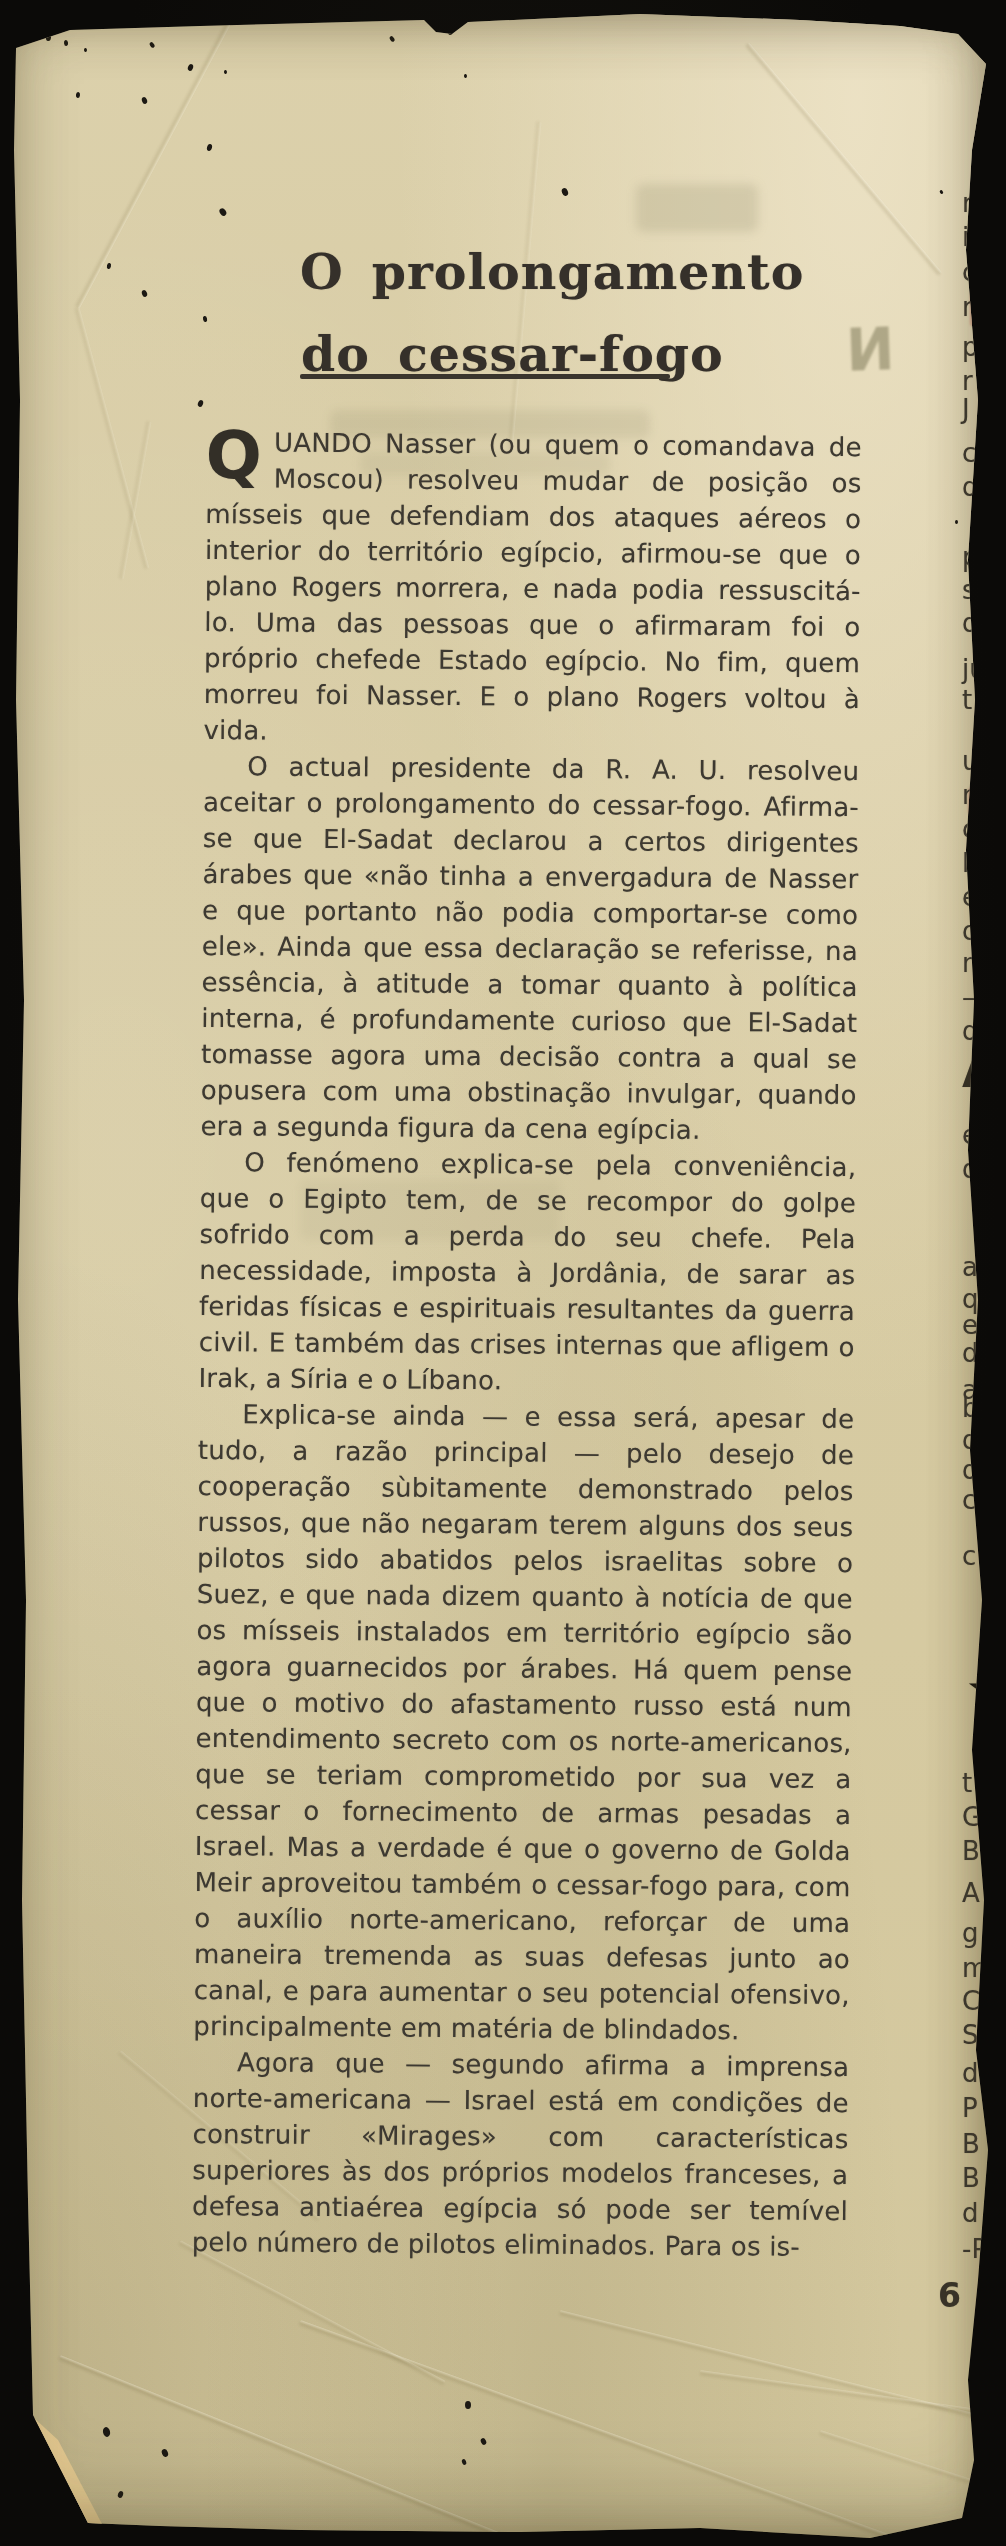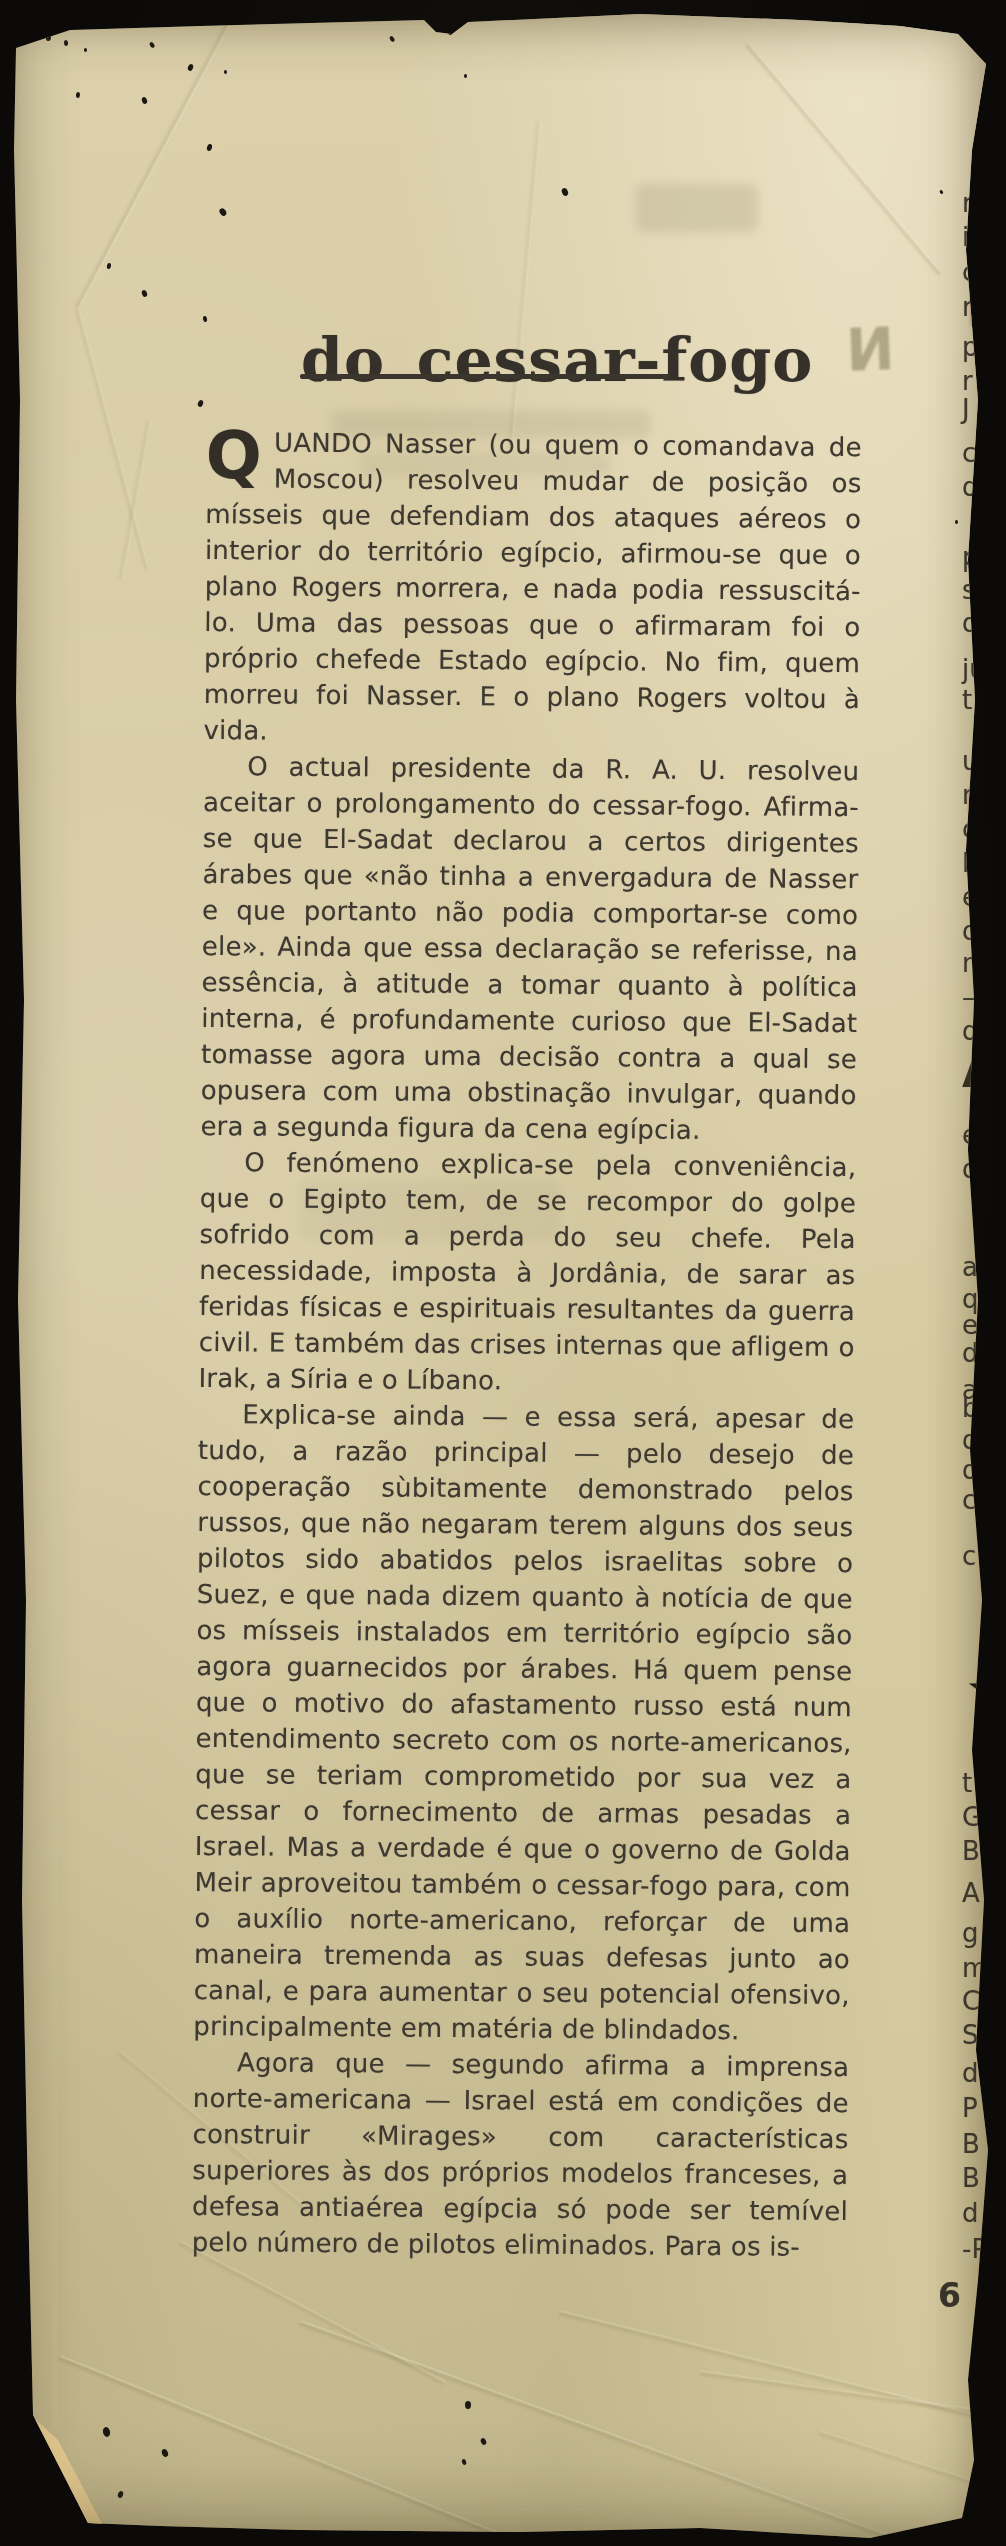--- a/index.html
+++ b/index.html
@@ -37,21 +37,21 @@
     border-radius:8px;pointer-events:none;}
   .ghost-letter{position:absolute;left:846px;top:316px;font-size:58px;font-weight:700;
     color:rgba(128,122,90,0.55);transform:scaleX(-1) rotate(2deg);filter:blur(1px);
     pointer-events:none;font-family:"DejaVu Sans", sans-serif;}
   
   .kicker,.title2,.title3{position:absolute;font-family:"DejaVu Serif", serif;font-weight:700;
     color:#35302a;letter-spacing:1px;word-spacing:10px;white-space:nowrap;
     text-shadow:0 0 1px rgba(53,48,42,0.45);}
   .kicker{left:250px;top:172px;font-size:49px;}
   .title2{left:300px;top:243px;font-size:49px;}
-  .title3{left:301px;top:325px;font-size:60px;}
+  .title3{left:301px;top:325px;font-size:49px;}
   .title-underline{position:absolute;left:300px;top:374px;width:370px;height:5px;
     background:#3a352d;border-radius:2px;}
   
   .article{position:absolute;left:206px;top:424px;width:656px;color:#3d3931;
     font-size:26px;line-height:36px;text-align:justify;letter-spacing:0.2px;
     transform:rotate(0.45deg);transform-origin:top left;
     text-shadow:0 0 1px rgba(61,57,49,0.35);}
   .article p{margin:0;text-indent:44px;}
   .article p.first{text-indent:0;}
   .dropcap{float:left;font-size:66px;line-height:52px;font-weight:700;color:#332f27;
@@ -115,20 +115,21 @@
         <div class="speck" style="left: 162px; top: 2449px; width: 6px; height: 8.4px; transform: rotate(-21deg);"></div>
         <div class="speck" style="left: 118px; top: 2491px; width: 5px; height: 7px; transform: rotate(21deg);"></div>
         <div class="speck" style="left: 465px; top: 2401px; width: 6px; height: 8.4px; transform: rotate(0deg);"></div>
         <div class="speck" style="left: 481px; top: 2438px; width: 5px; height: 7px; transform: rotate(-28deg);"></div>
         <div class="speck" style="left: 462px; top: 2459px; width: 4px; height: 5.6px; transform: rotate(-21deg);"></div>
       </div>
 
     <div class="pinkmark" style="left:970px;top:292px;width:10px;height:34px;"></div>
     <div class="pinkmark" style="left:968px;top:788px;width:8px;height:26px;"></div>
 
+    <div class="title2">O prolongamento</div>
     <div class="title3">do cessar-fogo</div>
     <div class="title-underline"></div>
 
     <article class="article">
       <p class="first"><span class="dropcap">Q</span><span>UANDO Nasser (ou quem o comandava de Moscou) resolveu mudar de posição os mísseis que defendiam dos ataques aéreos o interior do território egípcio, afirmou-se que o plano Rogers morrera, e nada podia ressuscitá-lo. Uma das pessoas que o afirmaram foi o próprio chefede Estado egípcio. No fim, quem morreu foi Nasser. E o plano Rogers voltou à vida.</span></p>
       <p>O actual presidente da R. A. U. resolveu aceitar o prolongamento do cessar-fogo. Afirma-se que El-Sadat declarou a certos dirigentes árabes que «não tinha a envergadura de Nasser e que portanto não podia comportar-se como ele». Ainda que essa declaração se referisse, na essência, à atitude a tomar quanto à política interna, é profundamente curioso que El-Sadat tomasse agora uma decisão contra a qual se opusera com uma obstinação invulgar, quando era a segunda figura da cena egípcia.</p>
       <p>O fenómeno explica-se pela conveniência, que o Egipto tem, de se recompor do golpe sofrido com a perda do seu chefe. Pela necessidade, imposta à Jordânia, de sarar as feridas físicas e espirituais resultantes da guerra civil. E também das crises internas que afligem o Irak, a Síria e o Líbano.</p>
       <p>Explica-se ainda — e essa será, apesar de tudo, a razão principal — pelo desejo de cooperação sùbitamente demonstrado pelos russos, que não negaram terem alguns dos seus pilotos sido abatidos pelos israelitas sobre o Suez, e que nada dizem quanto à notícia de que os mísseis instalados em território egípcio são agora guarnecidos por árabes. Há quem pense que o motivo do afastamento russo está num entendimento secreto com os norte-americanos, que se teriam comprometido por sua vez a cessar o fornecimento de armas pesadas a Israel. Mas a verdade é que o governo de Golda Meir aproveitou também o cessar-fogo para, com o auxílio norte-americano, reforçar de uma maneira tremenda as suas defesas junto ao canal, e para aumentar o seu potencial ofensivo, principalmente em matéria de blindados.</p>
       <p>Agora que — segundo afirma a imprensa norte-americana — Israel está em condições de construir «Mirages» com características superiores às dos próprios modelos franceses, a defesa antiaérea egípcia só pode ser temível pelo número de pilotos eliminados. Para os is-</p>
     </article>

